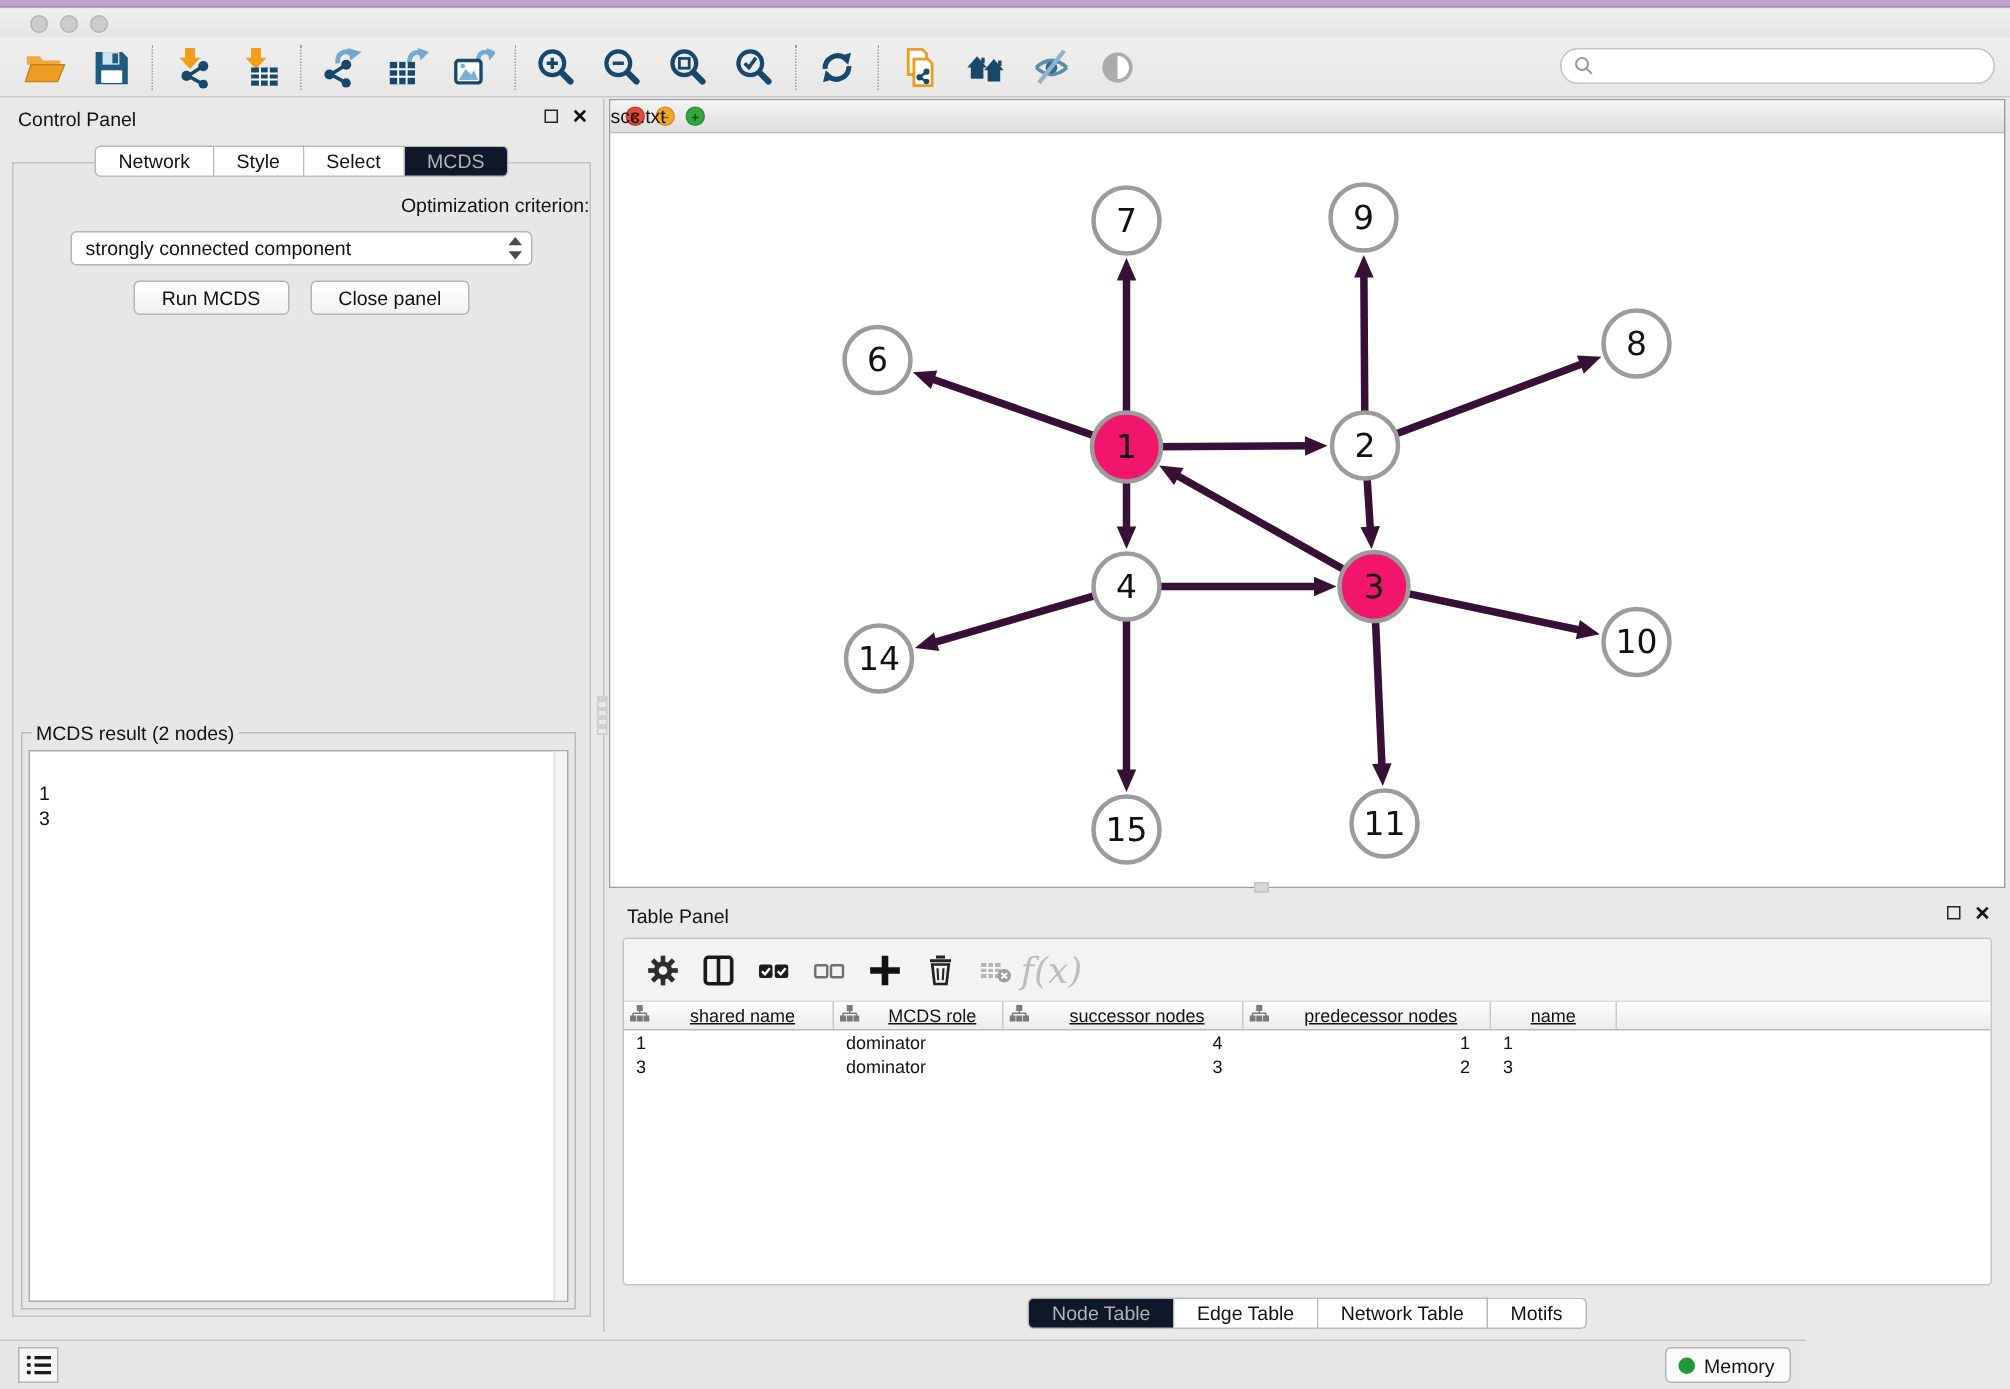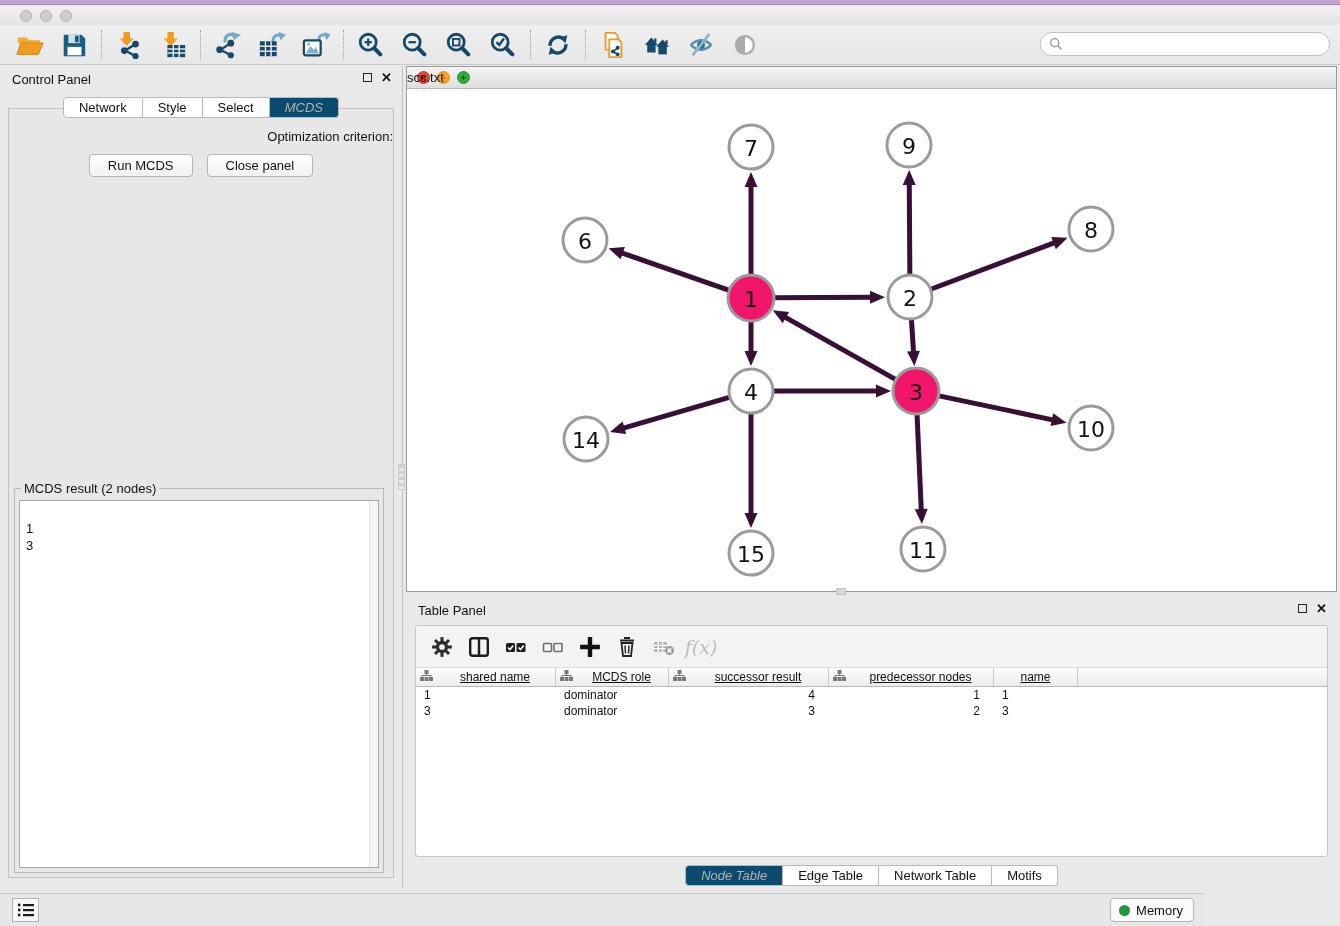--- a/index.html
+++ b/index.html
@@ -23,21 +23,21 @@
   .panel-head { position:relative; height:26px; }
   .panel-title { position:absolute; left:12px; top:6px; font-size:13px; color:#111; }
   .win-btns { position:absolute; right:10px; top:7px; display:flex; gap:9px; align-items:center; }
   .btn-float { width:9px; height:9px; border:1.5px solid #222; display:inline-block; }
   .btn-close { font-size:13px; font-weight:bold; color:#111; line-height:9px; }
 
   .cp-tabs { position:absolute; left:0; right:0; top:31px; display:flex; justify-content:center; z-index:2; }
   .tab { height:21px; line-height:20px; padding:0 15px; font-size:13px; background:#fff; border:1px solid #b9b9b9; border-left:none; color:#111; }
   .tab:first-child { border-left:1px solid #b9b9b9; border-radius:4px 0 0 4px; }
   .tab:last-child { border-radius:0 4px 4px 0; }
-  .tab.active { background:#0c4a6e; color:#b4b4b4;font-style:italic; }
+  .tab.active { background:#0f172a; color:#b4b4b4; }
 
   .cp-body { position:absolute; left:8px; right:8px; top:42px; bottom:10px; background:#e7e7e7; border:1px solid #c2c2c2; }
   .opt-label { margin-top:20px; text-align:right; font-size:13px; color:#111; }
   .dropdown { position:relative; margin:10px auto 0; width:308px; height:23px; background:#fff; border:1px solid #b5b5b5; border-radius:4px; font-size:13px; line-height:21px; padding-left:9px; color:#111; }
   .dd-arrows { position:absolute; right:6px; top:3px; }
   .btn-row { margin-top:10px; display:flex; justify-content:center; gap:14px; }
   .push-btn { height:23px; padding:0 18px; background:linear-gradient(#ffffff,#f2f2f2); border:1px solid #b5b5b5; border-radius:4px; font-size:13px; color:#111; font-family:"Liberation Sans",sans-serif; }
 
   .result-fieldset { position:absolute; left:5px; right:9px; top:372px; bottom:4px; border:1px solid #b9b9b9; margin:0; padding:4px; }
   .result-fieldset legend { font-size:13px; color:#111; padding:0 3px; margin-left:2px; }
@@ -55,21 +55,21 @@
   .tl.yellow { left:30px; background:#f3a828; border:1px solid #d98f1a; color:#8f5e00; }
   .tl.green { left:50px; background:#32a83e; border:1px solid #2b8f35; color:#0c5514; }
   .net-canvas { position:absolute; left:0; top:22px; width:929px; height:502px; background:#fff; }
   .h-splitter-handle { position:absolute; left:836px; top:588px; width:10px; height:7px; background:#d7d7d7; border:1px solid #c2c2c2; }
 
   
   .table-panel { position:absolute; left:406px; top:597px; width:931px; height:291px; background:#e9e9e9; }
   .tp-inner { position:absolute; left:9px; right:9px; top:28px; height:232px; background:#fff; border:1px solid #c5c5c5; border-radius:3px; overflow:hidden; }
   .tp-toolbar { height:42px; background:#f3f3f3; border-bottom:1px solid #dddddd; display:flex; align-items:center; padding-left:12px; }
   .tp-tbtn { width:28px; height:28px; margin-right:9px; display:inline-flex; align-items:center; justify-content:center; }
-  .fx-label { font-family:"DejaVu Serif", serif; font-style:italic; font-size:19px; color:#bdbdbd; }
+  .fx-label { font-family:"DejaVu Serif", serif; font-style:italic; font-size:24px; color:#bdbdbd; }
 
   .tbl-header { display:flex; height:19px; background:linear-gradient(#fdfdfd,#ececec); border-bottom:1px solid #b9b9b9; }
   .th { display:flex; align-items:center; font-size:12px; color:#111; border-right:1px solid #c9c9c9; padding:0 4px;text-decoration:underline; }
   .th .hlabel { flex:1; text-align:center; }
   .tbl-row { display:flex; height:16px; }
   .td { font-size:12px; color:#111; line-height:16px; padding:0 8px; overflow:hidden; white-space:nowrap; }
 
   .tp-tabs { position:absolute; left:0; right:0; top:268px; display:flex; justify-content:center; }
 
   
@@ -249,20 +249,29 @@
     </span>
   </div>
   <div class="cp-tabs" id="cp-tabs">
       <div class="tab">Network</div>
       <div class="tab">Style</div>
       <div class="tab">Select</div>
       <div class="tab active">MCDS</div>
     </div>
   <div class="cp-body">
     <div class="opt-label">Optimization criterion:</div>
+    <div class="dropdown">
+      <span>strongly connected component</span>
+      <span class="dd-arrows">
+        <svg width="9" height="15" viewBox="0 0 9 15">
+            <polygon points="4.5,0 9,5.5 0,5.5" fill="#4a4a4a"></polygon>
+            <polygon points="4.5,15 9,9.5 0,9.5" fill="#4a4a4a"></polygon>
+          </svg>
+      </span>
+    </div>
     <div class="btn-row">
       <button class="push-btn">Run MCDS</button>
       <button class="push-btn">Close panel</button>
     </div>
     <fieldset class="result-fieldset">
       <legend>MCDS result (2 nodes)</legend>
       <div class="result-box">
         <span>1
 3</span>
         <span class="result-scroll"></span>
@@ -440,21 +449,21 @@
                 <rect x="5" y="0.5" width="3" height="3"></rect>
                 <line x1="6.5" y1="3.5" x2="6.5" y2="5.5" fill="none"></line>
                 <line x1="2" y1="5.5" x2="11" y2="5.5" fill="none"></line>
                 <line x1="2" y1="5.5" x2="2" y2="7.5" fill="none"></line>
                 <line x1="11" y1="5.5" x2="11" y2="7.5" fill="none"></line>
                 <rect x="0.5" y="7.5" width="3" height="3"></rect>
                 <rect x="5" y="7.5" width="3" height="3"></rect>
                 <rect x="9.5" y="7.5" width="3" height="3"></rect>
               </g>
             </svg></span>
-          <span class="hlabel">successor result</span>
+          <span class="hlabel">successor nodes</span>
         </div>
         <div class="th" style="width: 165px;">
           <span><svg width="13" height="12" viewBox="0 0 13 12" style="margin-right:6px">
               <g stroke="#7a7a7a" stroke-width="1" fill="#7a7a7a">
                 <rect x="5" y="0.5" width="3" height="3"></rect>
                 <line x1="6.5" y1="3.5" x2="6.5" y2="5.5" fill="none"></line>
                 <line x1="2" y1="5.5" x2="11" y2="5.5" fill="none"></line>
                 <line x1="2" y1="5.5" x2="2" y2="7.5" fill="none"></line>
                 <line x1="11" y1="5.5" x2="11" y2="7.5" fill="none"></line>
                 <rect x="0.5" y="7.5" width="3" height="3"></rect>

